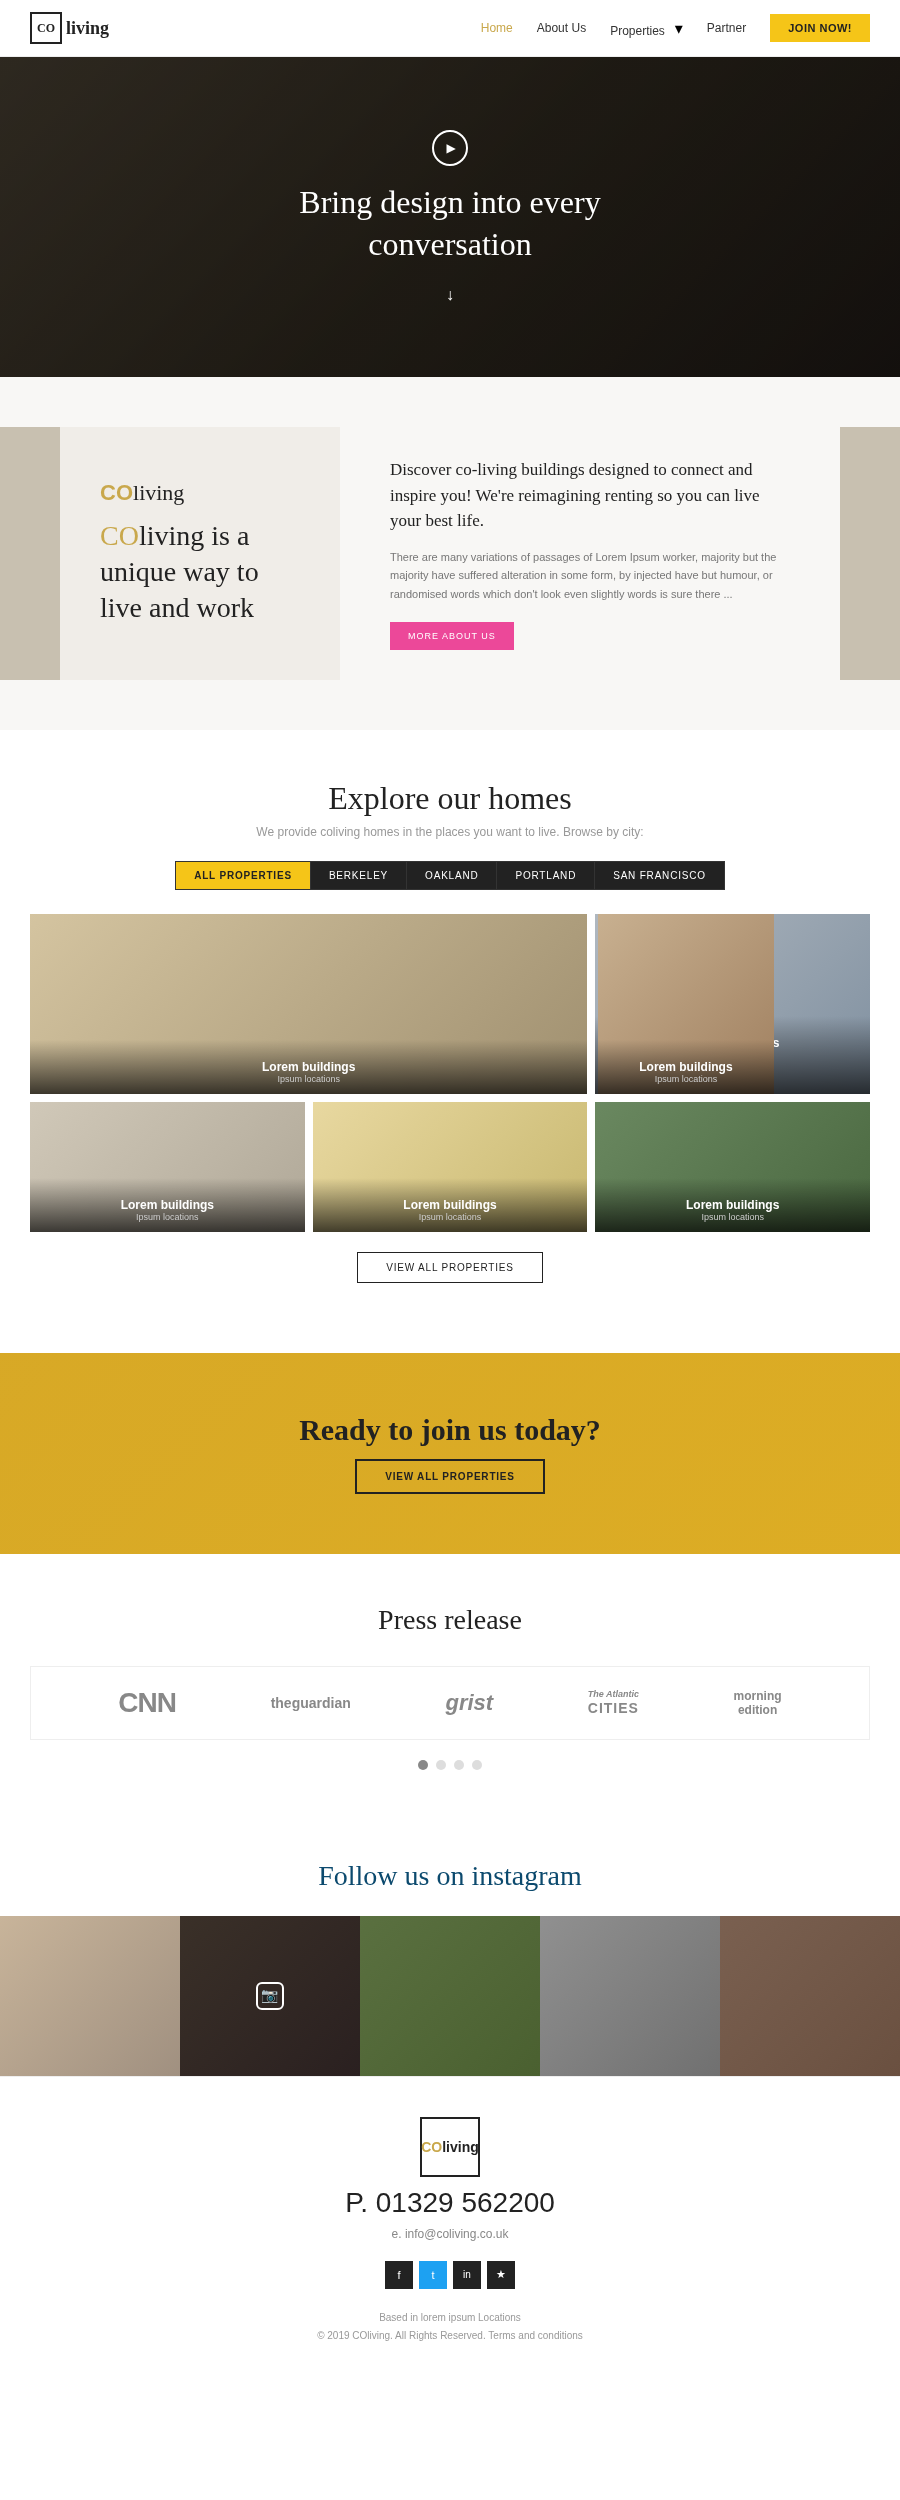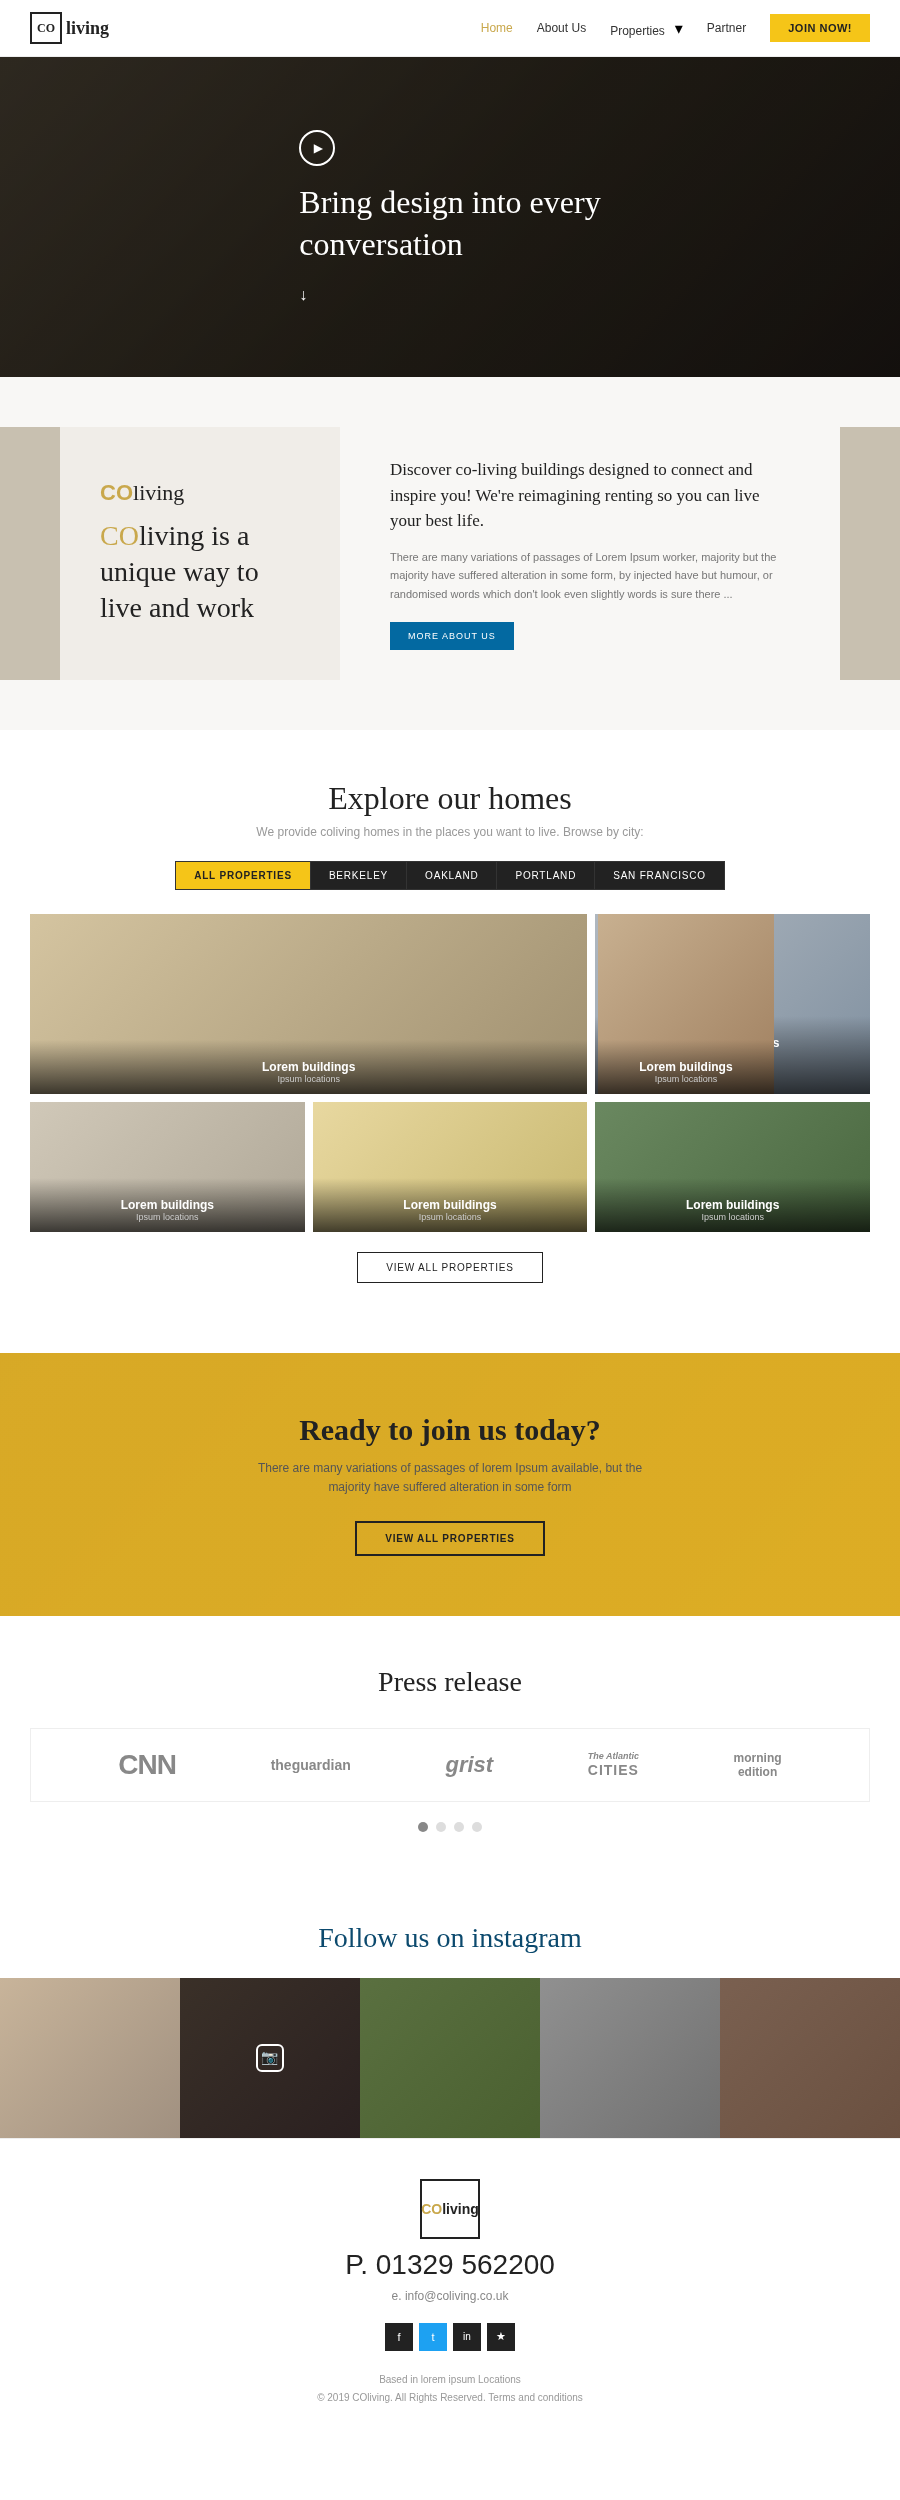--- a/index.html
+++ b/index.html
@@ -30,21 +30,21 @@
     .hero {
       position: relative; height: 320px; overflow: hidden;
       background: linear-gradient(rgba(0,0,0,0.45), rgba(0,0,0,0.45)),
         linear-gradient(135deg, #8a7a60 0%, #5a4e3a 50%, #3a3028 100%);
       display: flex; align-items: center; justify-content: center;
     }
     .hero-bg {
       position: absolute; inset: 0;
       background: linear-gradient(rgba(0,0,0,0.4), rgba(0,0,0,0.4));
     }
-    .hero-content { position: relative; z-index: 2; text-align: left; color: #fff; }
+    .hero-content { position: relative; z-index: 2; text-align: center; color: #fff; }
     .hero-content h1 { font-size: 32px; font-weight: 400; line-height: 1.3; font-family: 'Georgia', serif; }
     .play-btn {
       width: 36px; height: 36px; border: 2px solid #fff; border-radius: 50%;
       display: inline-flex; align-items: center; justify-content: center;
       margin-bottom: 16px; cursor: pointer;
     }
     .play-btn::after { content: '▶'; color: #fff; font-size: 12px; margin-left: 2px; }
     .scroll-down { margin-top: 20px; color: #fff; font-size: 16px; }
 
     
@@ -54,21 +54,21 @@
     .about-left {
       width: 280px; padding: 30px 40px; background: #f0ede8;
       display: flex; flex-direction: column; justify-content: center;
     }
     .about-left .co-logo { font-size: 22px; color: #c9a84c; margin-bottom: 12px; }
     .about-left h2 { font-size: 28px; font-weight: 400; line-height: 1.3; color: #222; font-family: 'Georgia', serif; }
     .about-right { flex: 1; padding: 30px 50px; display: flex; flex-direction: column; justify-content: center; }
     .about-right .tagline { font-size: 17px; color: #222; margin-bottom: 14px; line-height: 1.5; font-family: 'Georgia', serif; }
     .about-right .body-text { font-size: 11px; color: #777; line-height: 1.7; margin-bottom: 18px; font-family: sans-serif; }
     .more-btn {
-      background: #0369a1; color: #fff; border: none; padding: 9px 18px;
+      background: #ec4899; color: #fff; border: none; padding: 9px 18px;
       font-size: 9px; font-family: sans-serif; letter-spacing: 1px; cursor: pointer;
       display: inline-block; width: fit-content;
     }
     .about-side-img {
       width: 60px; background: #c8c0b0; flex-shrink: 0;
     }
 
     
     .explore-section { padding: 50px 30px; text-align: center; background: #fff; }
     .explore-section h2 { font-size: 32px; font-weight: 400; color: #222; margin-bottom: 8px; font-family: 'Georgia', serif; }
@@ -310,21 +310,20 @@
     </div>
   </div>
 
   <div class="view-all-btn-wrap">
     <button class="view-all-btn">VIEW ALL PROPERTIES</button>
   </div>
 </section>
 
 <section class="cta-section">
   <h2>Ready to join us today?</h2>
-  <p class="desc">There are many variations of passages of lorem Ipsum available, but the majority have suffered alteration in some form</p>
   <button class="cta-btn">VIEW ALL PROPERTIES</button>
 </section>
 
 <section class="press-section">
   <h2>Press release</h2>
   <div class="press-logos">
     <div class="press-logo cnn">CNN</div>
     <div class="press-logo guardian">theguardian</div>
     <div class="press-logo grist">grist</div>
     <div class="press-logo atlantic">

